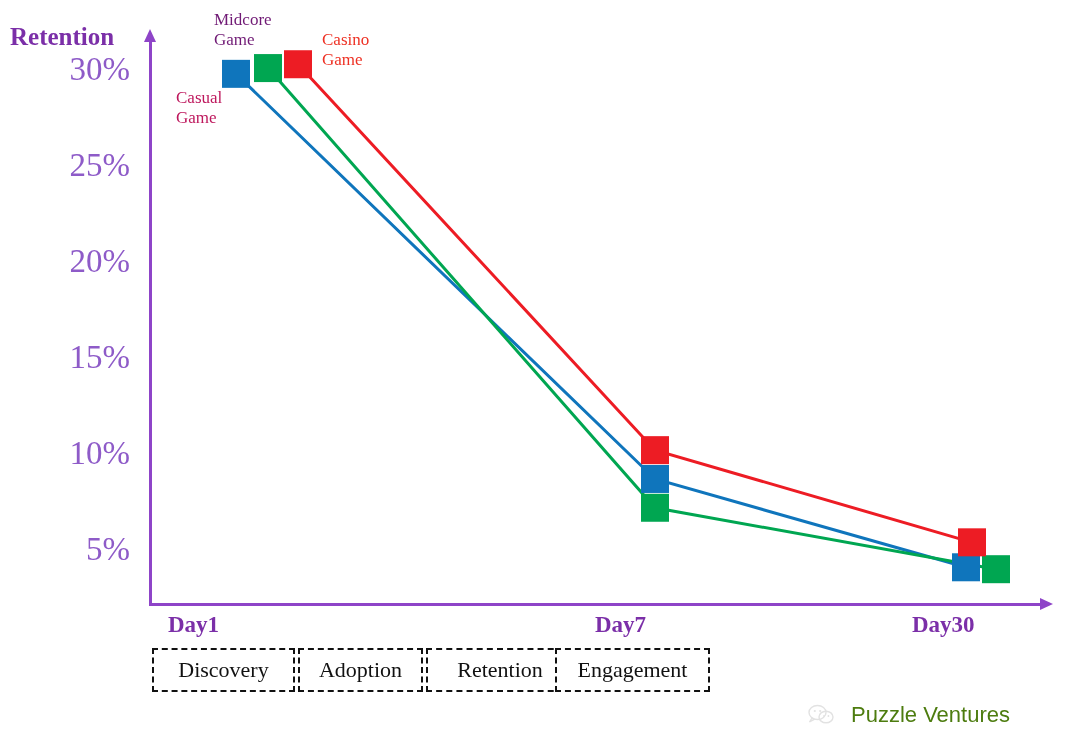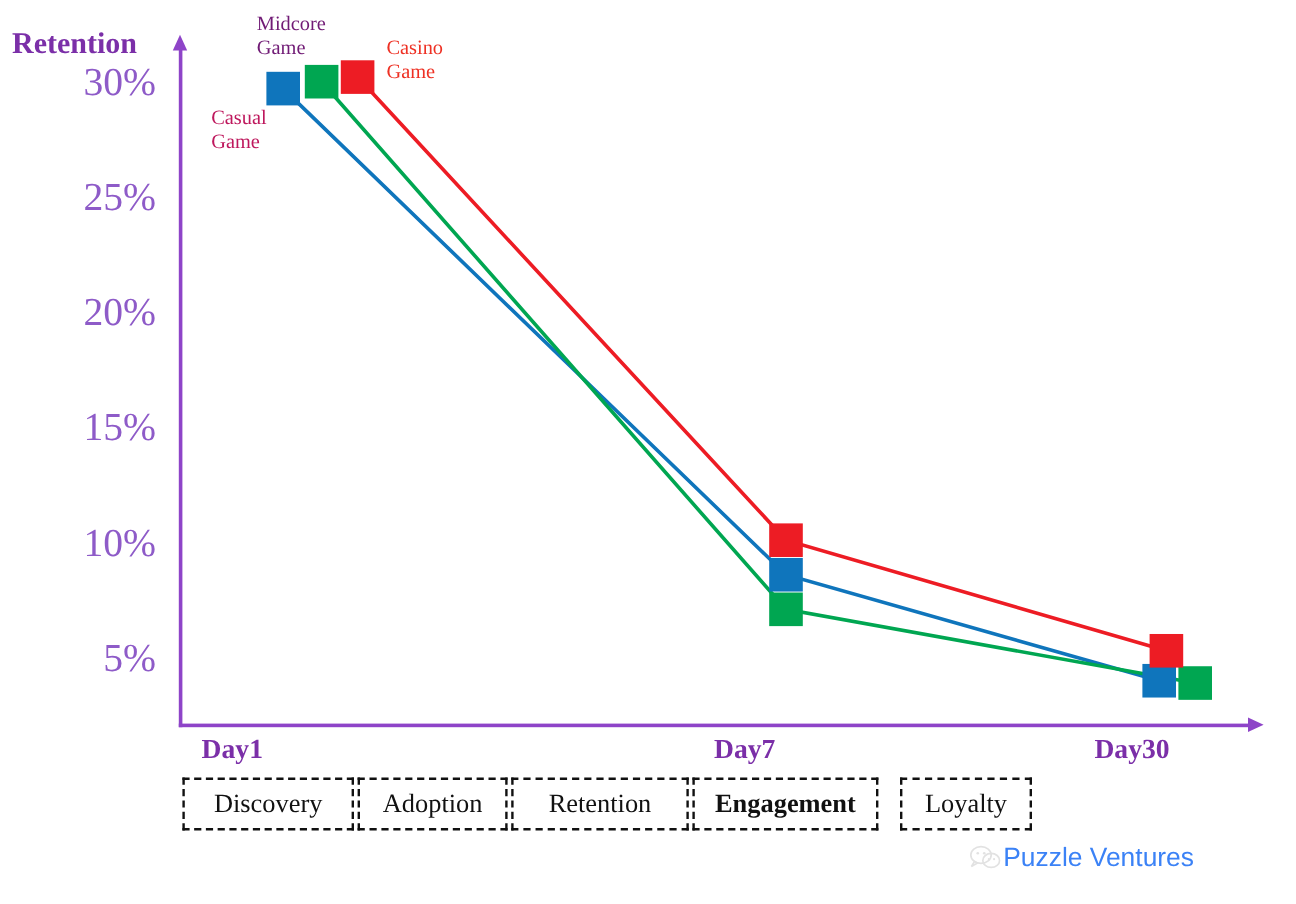--- a/index.html
+++ b/index.html
@@ -118,22 +118,22 @@
     box-sizing: border-box;
   }
 
   
   #watermark {
     position: absolute;
     left: 808px;
     top: 702px;
     display: flex;
     align-items: center;
-    gap: 2px;
-    color: #3b82f6;
+    gap: 17px;
+    color: #4d7c0f;
     font-size: 22px;
     font-family: "Liberation Sans", sans-serif;
     user-select: none;
   }
   #watermark svg { display:block; }
 
   #plot-svg {
     position: absolute;
     left: 0;
     top: 0;
@@ -193,25 +193,22 @@
   <div id="stage-row">
     <div class="stage-box" style="left:152px;  width:143px;">
         <span>Discovery</span>
       </div>
     <div class="stage-box" style="left:298px;  width:125px;">
         <span>Adoption</span>
       </div>
     <div class="stage-box" style="left:426px;  width:148px;">
         <span>Retention</span>
       </div>
-    <div class="stage-box" style="left:577px;  width:155px;font-weight:bold;">
+    <div class="stage-box" style="left:555px;  width:155px;">
         <span>Engagement</span>
-      </div>
-    <div class="stage-box" style="left:750px;  width:110px;">
-        <span>Loyalty</span>
       </div>
   </div>
 
   <div id="watermark">
     <span>
       <svg width="26" height="22" viewBox="0 0 26 22">
         <ellipse cx="9.5" cy="8.5" rx="8.5" ry="7" fill="none" stroke="#e2e2e2" stroke-width="1.4"></ellipse>
         <path d="M4 14 L1.5 18 L6.5 15.2 Z" fill="none" stroke="#e2e2e2" stroke-width="1.4"></path>
         <circle cx="6.8" cy="7" r="1.1" fill="#e2e2e2"></circle>
         <circle cx="12.2" cy="7" r="1.1" fill="#e2e2e2"></circle>

